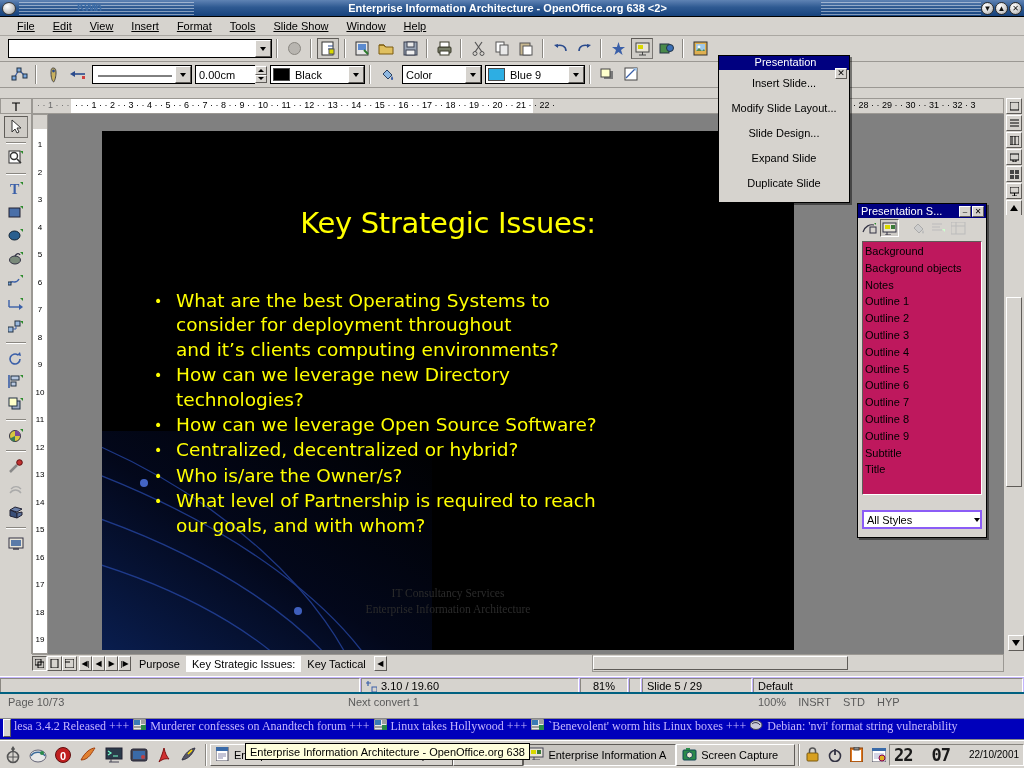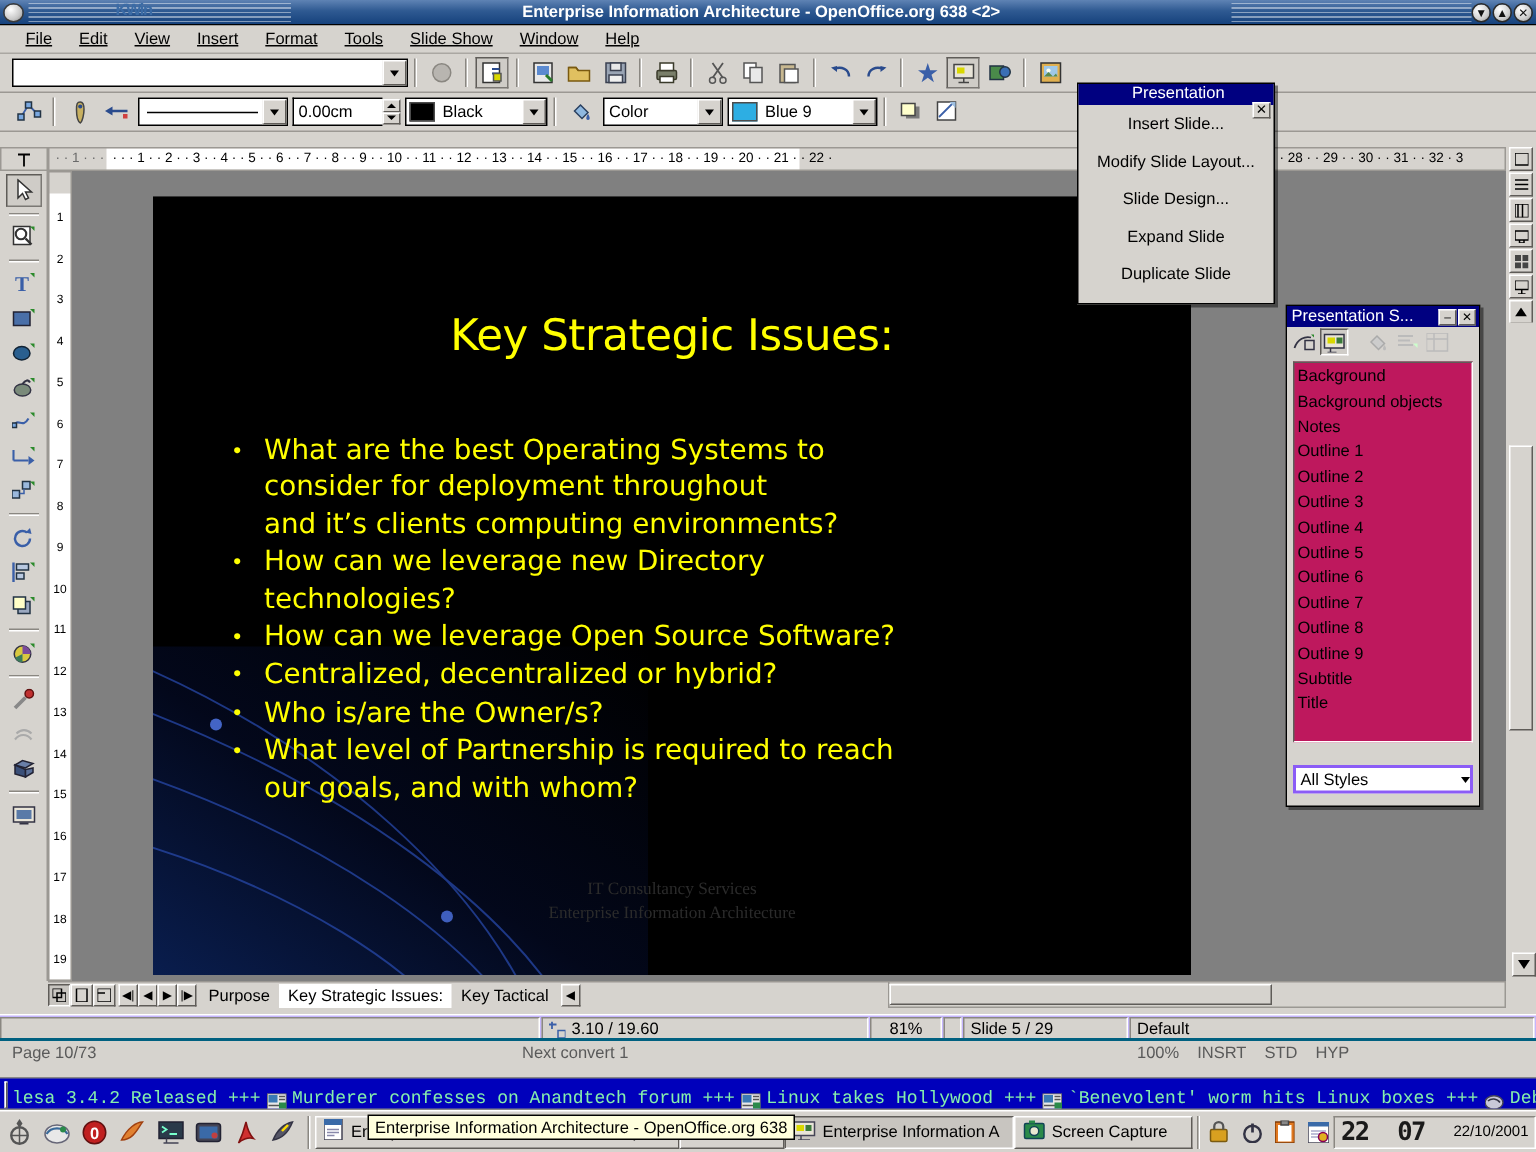--- a/index.html
+++ b/index.html
@@ -273,22 +273,22 @@
     background: #d6d3ce; overflow: hidden;
     border-top: 2px solid #006080;
   }
   .behind .bh-row { position: absolute; top: 2px; left: 0; right: 0; height: 14px;
                     display: flex; align-items: flex-start; font-size: 11px; color: #5a5a5a; }
 
   
   .ticker {
     position: absolute; left: 0; top: 718px; width: 1024px; height: 22px;
     background: #0000bb; border-top: 1px solid #888; border-bottom: 1px solid #888;
-    display: flex; align-items: flex-end; overflow: hidden;
-    color: #86efac; font-family: Liberation Mono, monospace; font-size: 12px;
+    display: flex; align-items: flex-start; overflow: hidden;
+    color: #c4b5fd; font-family: Liberation Serif, serif; font-size: 12px;
     white-space: nowrap;
   }
   .ticker .grip { width: 8px; height: 18px; margin: 0 3px;
                   background: #d6d3ce; border: 1px solid #fff;
                   border-right-color:#5f5c58; border-bottom-color:#5f5c58; }
   .ticker .tk-ico { display:inline-block; width: 13px; height: 11px; margin: 0 4px -1px 4px;
                     vertical-align: middle; }
 
   
   .taskbar {

